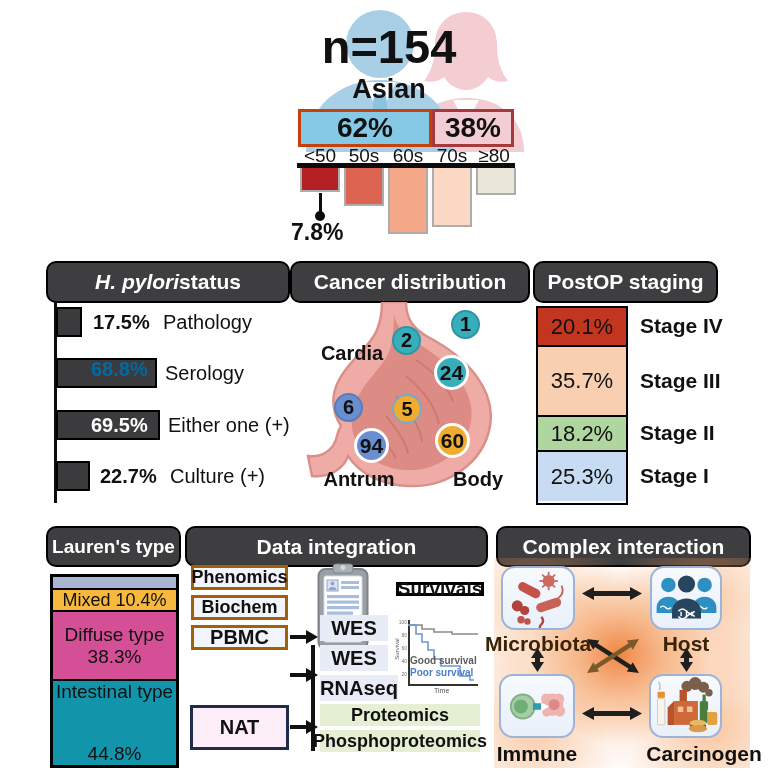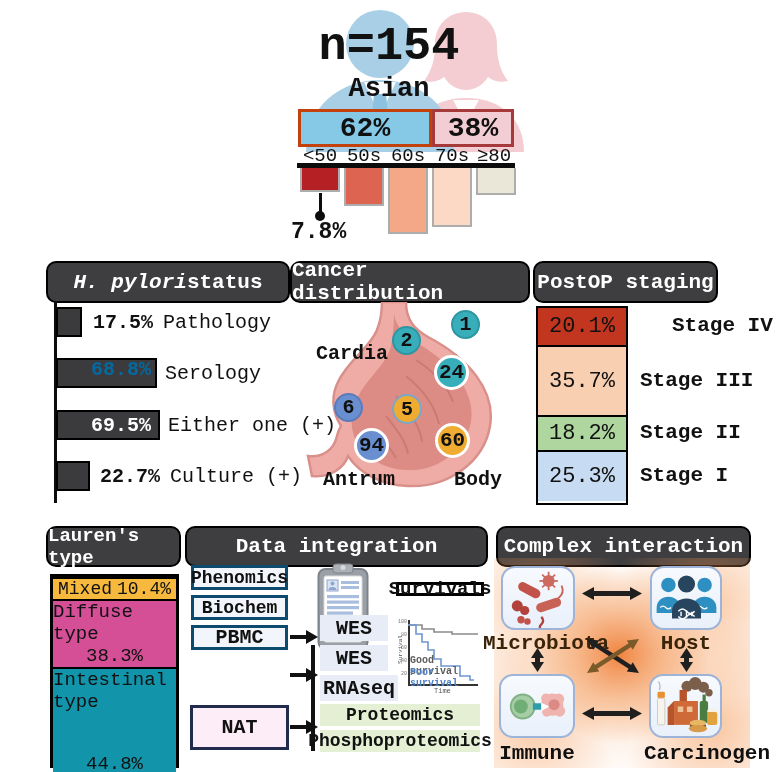--- a/index.html
+++ b/index.html
@@ -1,34 +1,34 @@
 <!DOCTYPE html>
 <html><head>
 <meta charset="utf-8">
 <style>
   html,body{margin:0;padding:0;background:#fff;}
   #canvas{position:relative;width:778px;height:772px;background:#fff;overflow:hidden;
-          font-family:Liberation Mono, monospace;color:#111;}
+          font-family:Liberation Sans, sans-serif;color:#111;}
   .abs{position:absolute;}
   .ctr{display:flex;align-items:center;justify-content:center;}
   .hdr{position:absolute;background:#3e3e40;border:2px solid #000;border-radius:10px;
        color:#fff;font-weight:bold;font-size:21px;display:flex;align-items:center;justify-content:center;}
   .bold{font-weight:bold;}
   .it{font-style:italic;}
   .hp-bar{position:absolute;background:#3b3b3d;border:2px solid #000;box-sizing:border-box;height:30px;}
   .hp-pct{position:absolute;font-size:20px;font-weight:bold;width:60px;}
   .hp-lbl{position:absolute;font-size:20px;color:#111;white-space:nowrap;}
   .age-lbl{position:absolute;font-size:19px;text-align:center;width:44px;}
   .age-bar{position:absolute;border:2px solid #adadad;border-top:none;box-sizing:border-box;width:40px;}
   .stage-seg{width:100%;box-sizing:border-box;display:flex;align-items:center;justify-content:center;
              font-size:22px;border-bottom:2.5px solid #000;}
   .stage-lbl{position:absolute;font-weight:bold;font-size:21px;white-space:nowrap;}
   .circ{position:absolute;border-radius:50%;display:flex;align-items:center;justify-content:center;
         font-weight:bold;color:#111;box-sizing:border-box;}
-  .src-box{position:absolute;background:#f2f5fb;border:3px solid #0c4a6e;box-sizing:border-box;
+  .src-box{position:absolute;background:#f2f5fb;border:3px solid #a16207;box-sizing:border-box;
            display:flex;align-items:center;justify-content:center;font-weight:bold;font-size:18px;}
   .assay{position:absolute;background:#e7ecf6;display:flex;align-items:center;justify-content:center;
          font-weight:bold;font-size:20px;}
   .omics{position:absolute;background:#e4efd3;display:flex;align-items:center;justify-content:center;
          font-weight:bold;font-size:18px;}
   .ci-box{position:absolute;width:74px;height:64px;border:2.5px solid #9db3d8;border-radius:14px;
           background:linear-gradient(180deg,#f7fafe,#e9f0fa);box-sizing:border-box;display:flex;
           align-items:center;justify-content:center;}
   .ci-lbl{position:absolute;font-weight:bold;font-size:21px;text-align:center;white-space:nowrap;}
   .tick{position:absolute;font-size:5px;color:#777;width:10px;text-align:right;}
@@ -128,21 +128,21 @@
   <div class="abs bold ctr" style="left:314px;top:468px;width:90px;font-size:20px;">Antrum</div>
   <div class="abs bold ctr" style="left:440px;top:468px;width:76px;font-size:20px;">Body</div>
 
   <div class="hdr" style="left:533px;top:261px;width:181px;height:38px;">PostOP staging</div>
   <div class="abs" style="left:536px;top:306px;width:88px;height:195px;border:2.5px solid #000;box-sizing:content-box;display:flex;flex-direction:column;">
     <div class="stage-seg" style="height:39px;background:#c2351f;">20.1%</div>
     <div class="stage-seg" style="height:70px;background:#f9cfb2;">35.7%</div>
     <div class="stage-seg" style="height:35px;background:#aed69e;">18.2%</div>
     <div class="stage-seg" style="height:49px;background:#c7dcf2;border-bottom:none;">25.3%</div>
   </div>
-  <div class="stage-lbl" style="left:672px;top:314px;">Stage IV</div>
+  <div class="stage-lbl" style="left:640px;top:314px;">Stage IV</div>
   <div class="stage-lbl" style="left:640px;top:369px;">Stage III</div>
   <div class="stage-lbl" style="left:640px;top:421px;">Stage II</div>
   <div class="stage-lbl" style="left:640px;top:464px;">Stage I</div>
 
   <div class="hdr" style="left:46px;top:526px;width:131px;height:37px;font-size:19px;">Lauren's type</div>
   <div class="abs" style="left:50px;top:574px;width:123px;height:188px;border:3px solid #000;display:flex;flex-direction:column;">
     <div style="height:12px;background:#a9b6d3;border-bottom:2px solid #000;"></div>
     <div class="ctr" style="height:20px;background:#f6b93e;border-bottom:2px solid #000;font-size:18px;gap:5px;">
       <span>Mixed</span>
         <span>10.4%</span>

